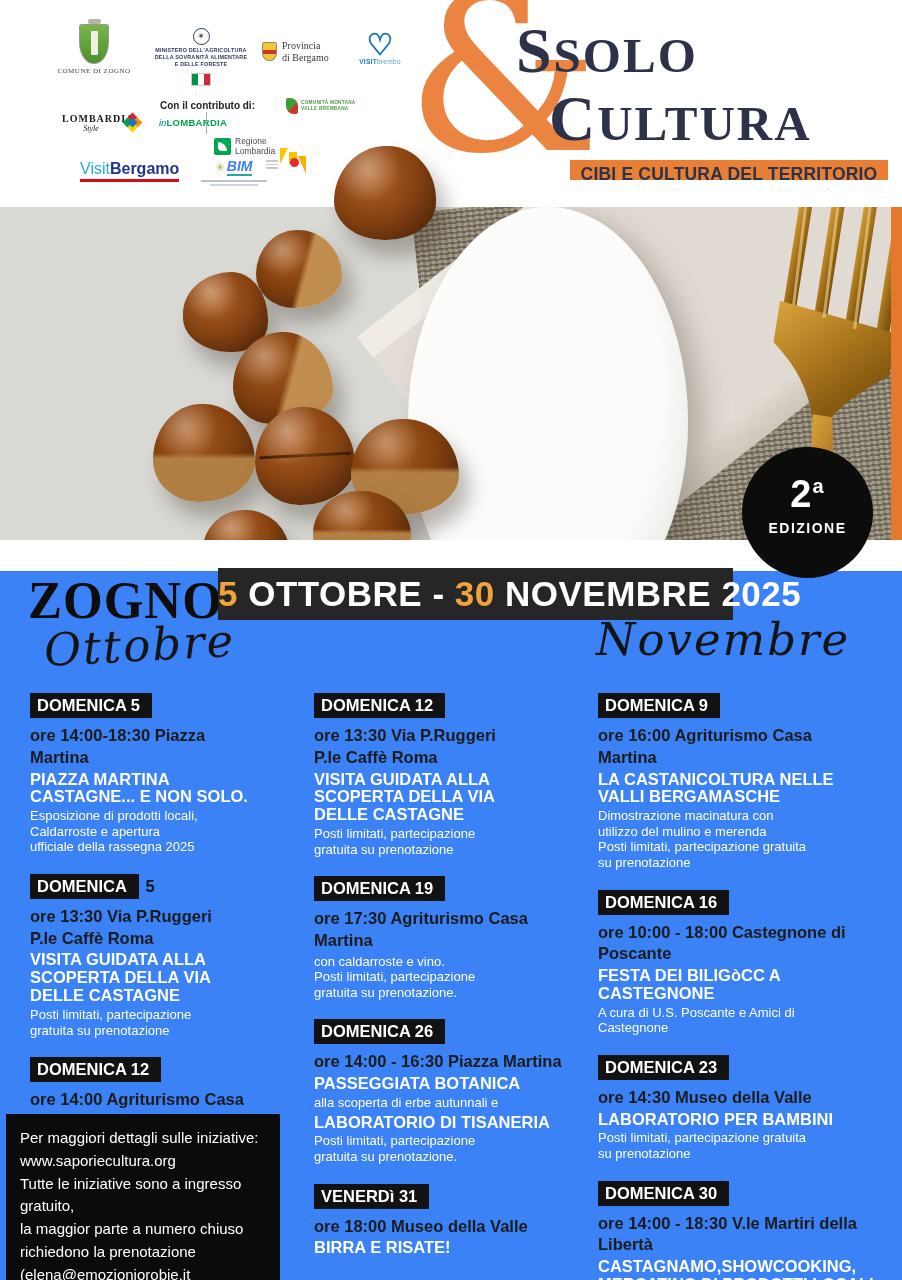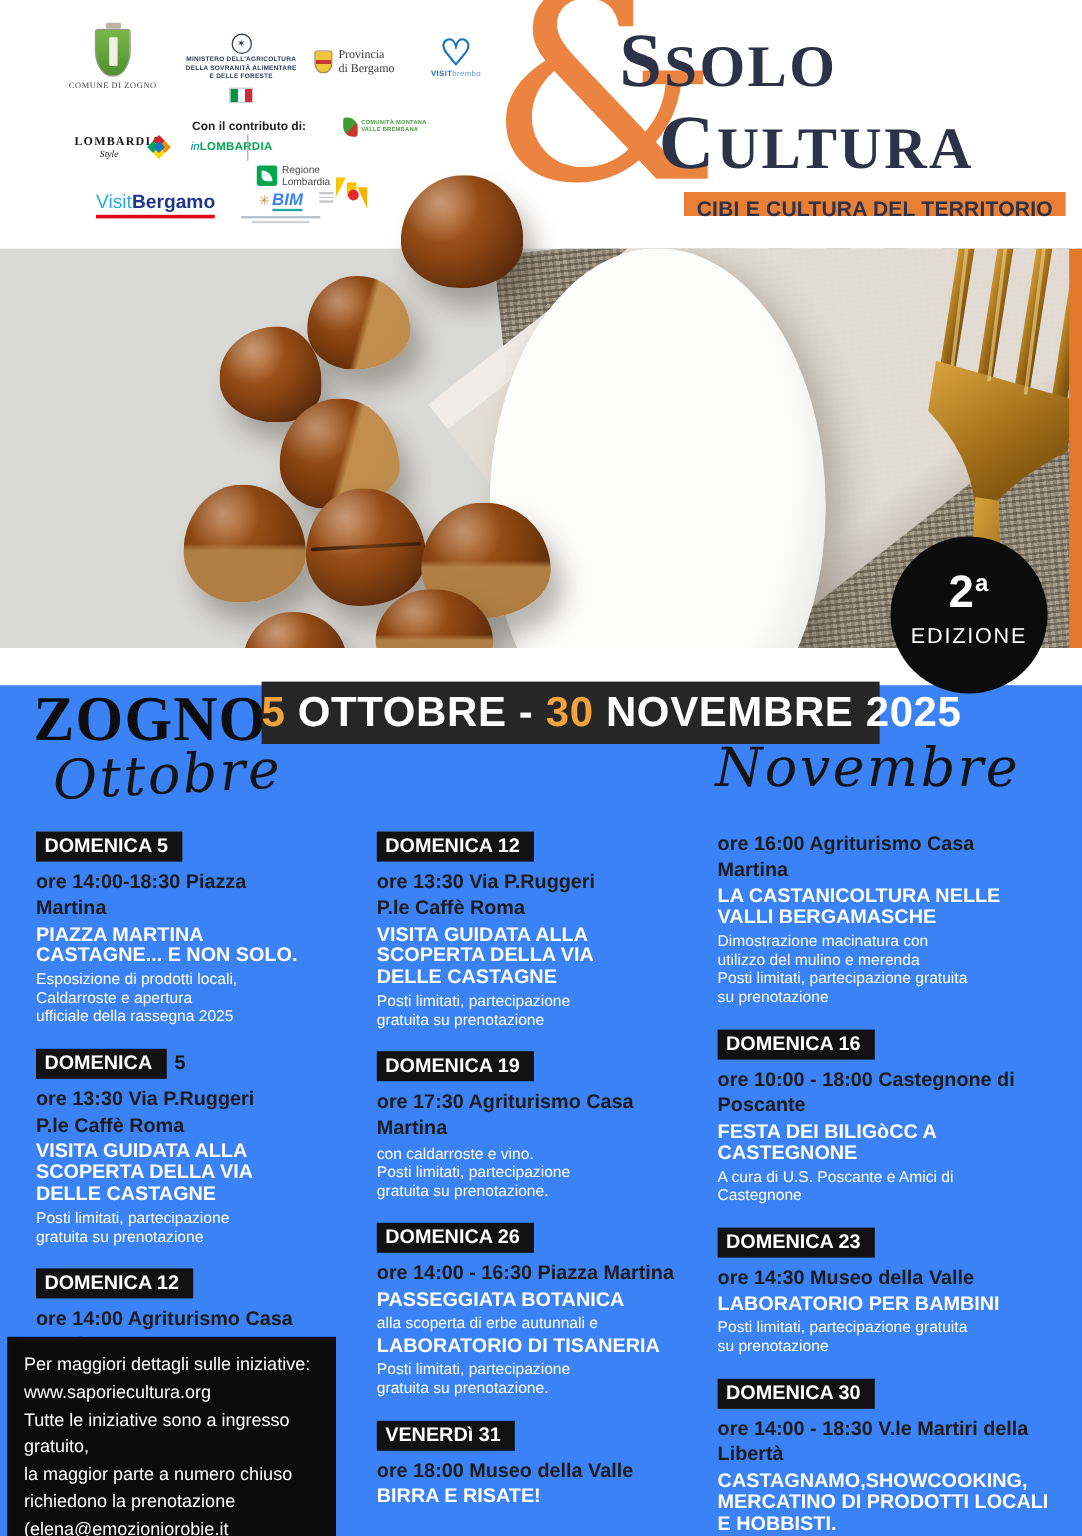--- a/index.html
+++ b/index.html
@@ -116,21 +116,21 @@
       radial-gradient(circle at 38% 32%, #a85a1e 0%, #7e3d0e 50%, #552708 85%); }
   .nut.crack:before { content:""; position:absolute; left:4%; right:4%; top:48%; height:3px;
     background:linear-gradient(90deg,#3a1c07, #6b3a14, #3a1c07); border-radius:2px; transform:rotate(-3deg); }
   .nut-top { position:absolute; z-index:5; }
 
   
   .badge { position:absolute; left:742px; top:447px; width:131px; height:131px; border-radius:50%; background:#0c0c0c;
     color:#fff; text-align:center; z-index:7; }
   .badge .num { font-size:38px; font-weight:bold; margin-top:26px; letter-spacing:1px; }
   .badge .num sup { font-size:20px; }
-  .badge .lab { font-size:18px; letter-spacing:1.5px; margin-top:4px; }
+  .badge .lab { font-size:14px; letter-spacing:1.5px; margin-top:4px;font-weight:bold; }
 
   
   .orange { position:absolute; left:0; top:571px; width:902px; height:740px; background:#3b82f6; z-index:2; }
   .city { position:absolute; left:28px; top:0px; font-family:"Liberation Serif", serif; font-weight:bold; font-size:51px;
     color:#0d0d0d; letter-spacing:1px; transform:scaleY(1.04); }
   .dateband { position:absolute; left:218px; top:-3px; width:515px; height:52px; background:#262626;
     text-align:center; line-height:52px; font-size:35px; font-weight:bold; color:#fff; letter-spacing:.5px; white-space:pre; }
   .dateband .accent { color:#efa23d; }
   .month { position:absolute; font-family:"DejaVu Serif", serif; font-style:italic; font-size:45px; color:#141414; letter-spacing:2px; }
   .month.left { left:44px; top:48px; transform:rotate(-3deg); }
@@ -361,20 +361,21 @@
 gratuita su prenotazione.</div>
           </div>
           <div class="event">
             <div class="day-row"><span class="day-label">VENERDì 31</span></div>
             <div class="time">ore 18:00 Museo della Valle</div>
             <div class="title">BIRRA E RISATE!</div>
           </div>
         </div>
         <div class="col">
           <div class="event">
+            <div class="day-row"><span class="day-label">DOMENICA 9</span></div>
             <div class="time">ore 16:00 Agriturismo Casa
 Martina</div>
             <div class="title">LA CASTANICOLTURA NELLE
 VALLI BERGAMASCHE</div>
             <div class="desc">Dimostrazione macinatura con
 utilizzo del mulino e merenda
 Posti limitati, partecipazione gratuita
 su prenotazione</div>
           </div>
           <div class="event">

